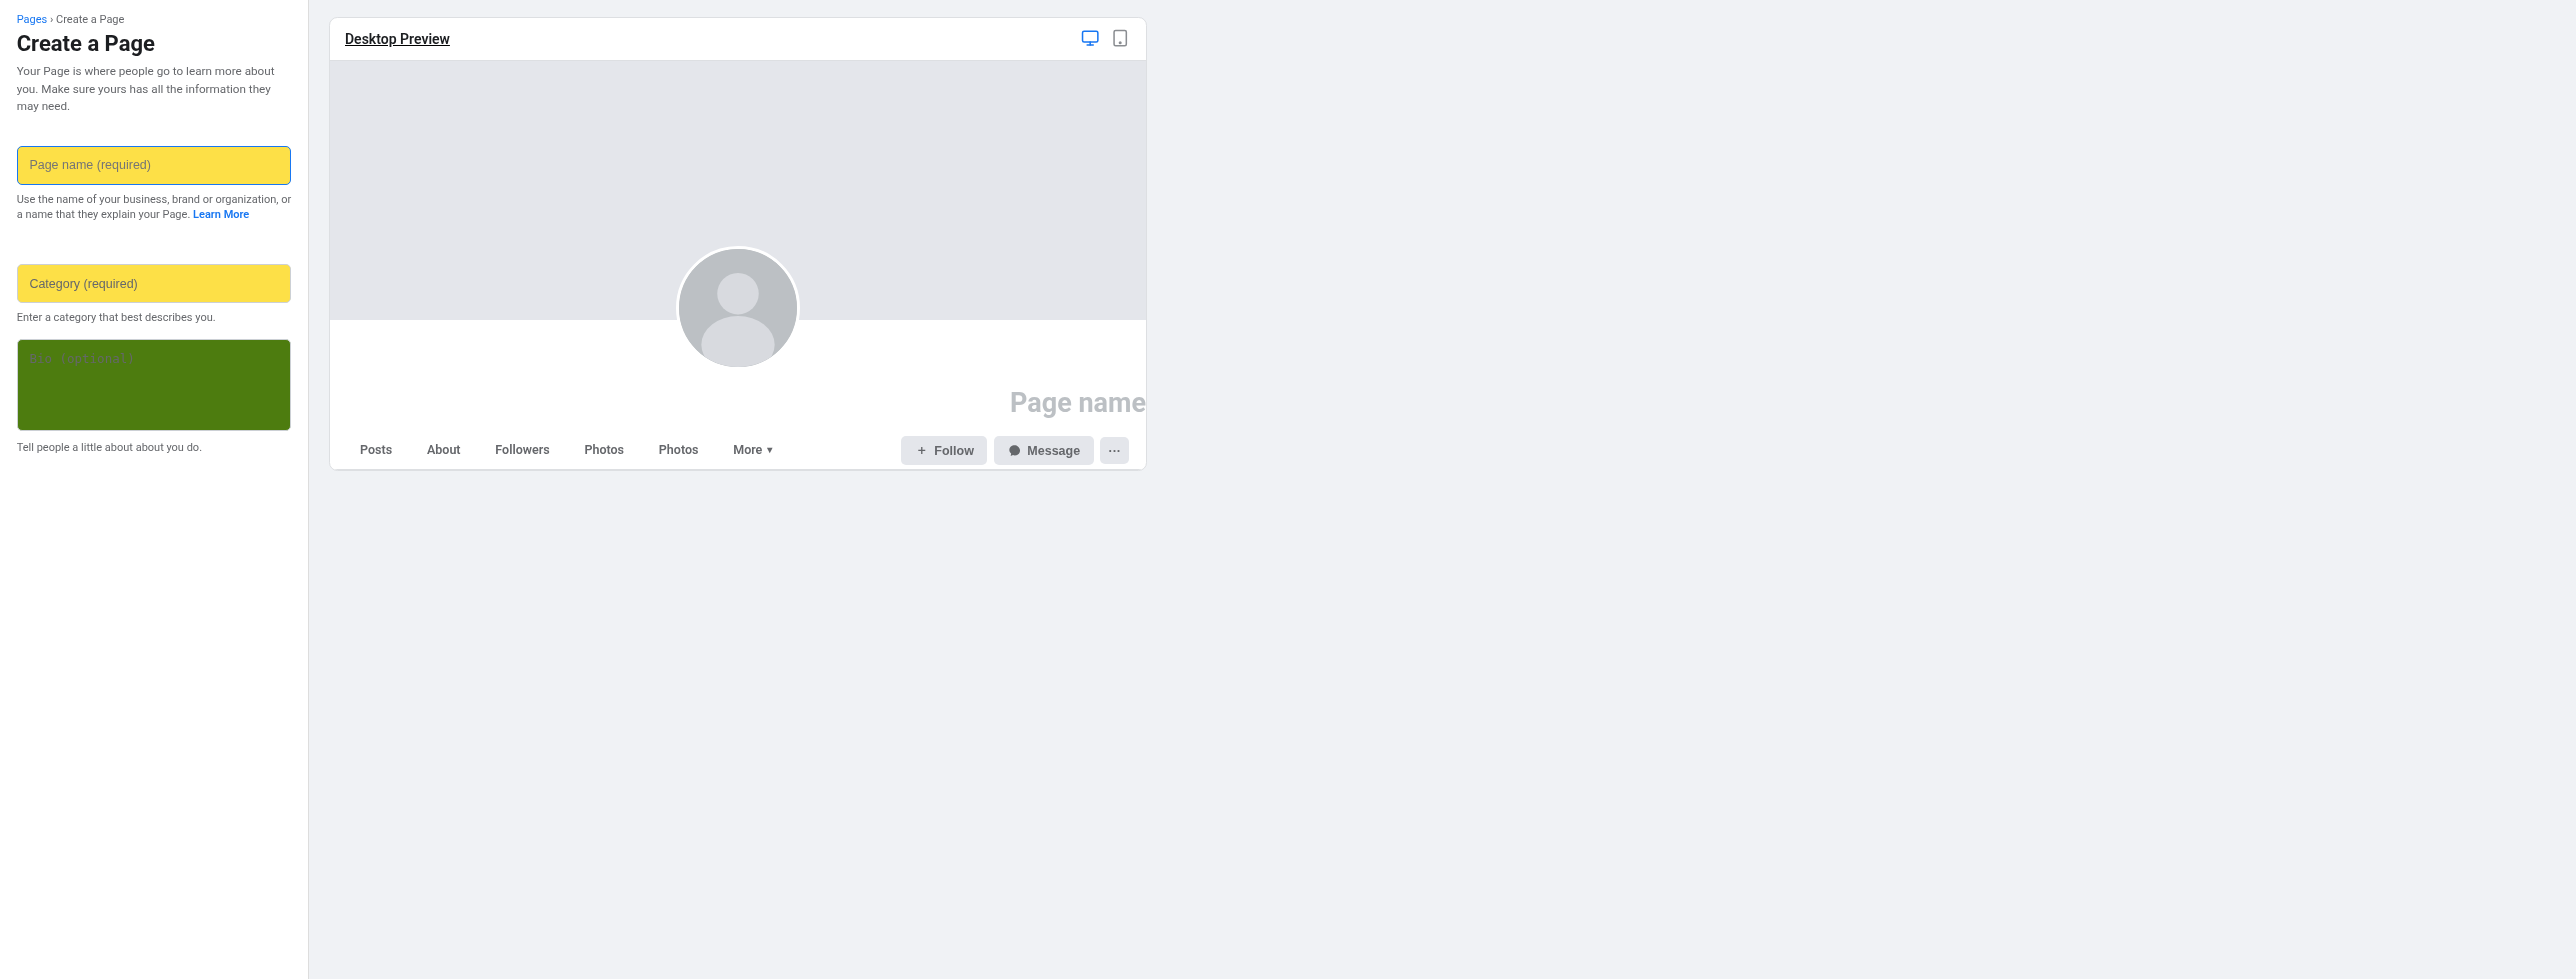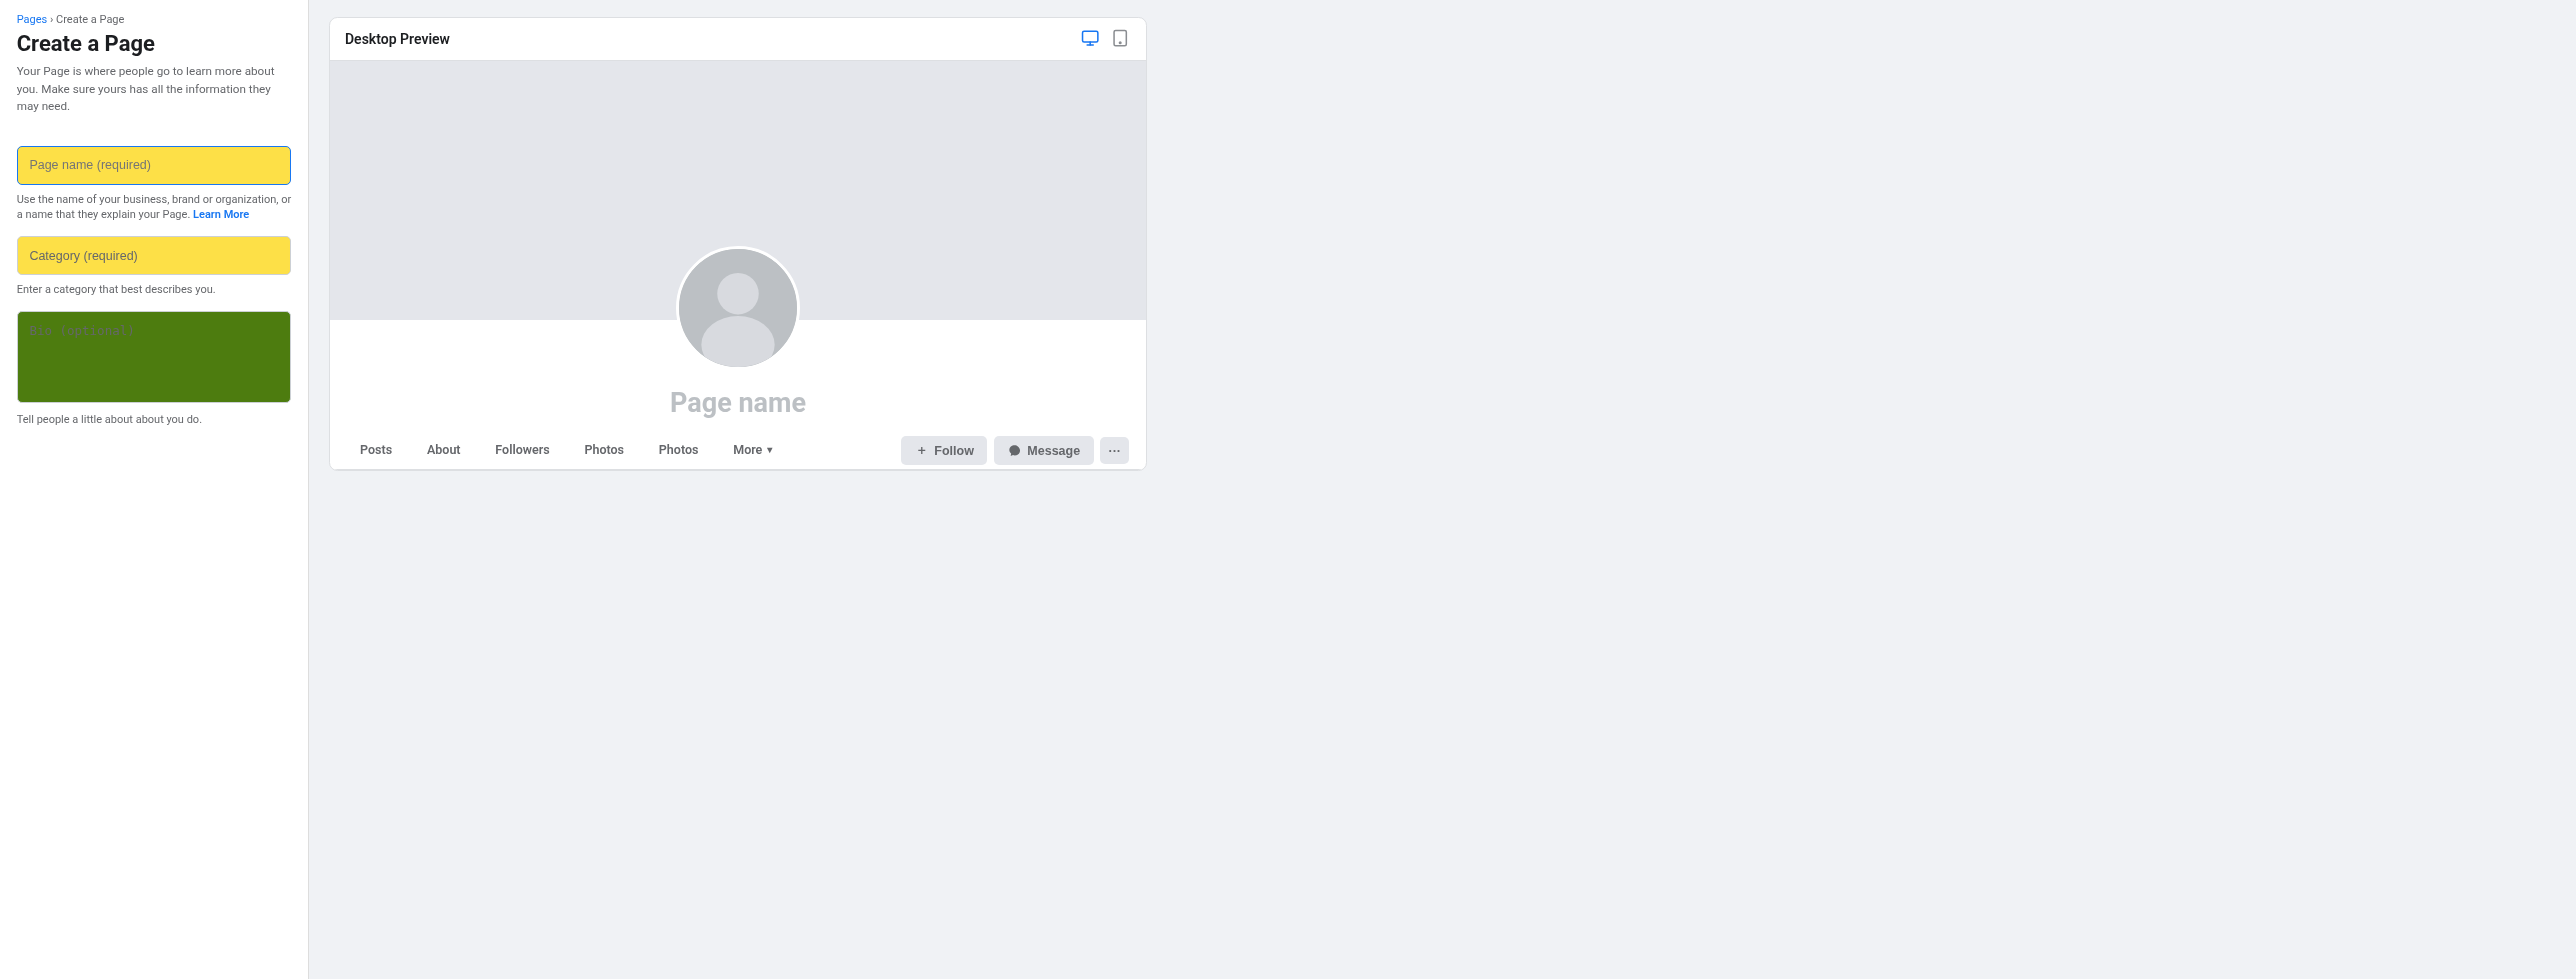--- a/index.html
+++ b/index.html
@@ -56,20 +56,21 @@
       padding: 11.7px 11.7px;
       font-size: 12.5px;
       color: #1877f2;
       outline: none;
       background: #fde047;
     }
 
     .form-input.normal {
       border: 1.3px solid #ccd0d5;
       color: #1c1e21;
+      margin-top: 28px;
     }
 
     .form-input.normal::placeholder {
       color: #65676b;
     }
 
     .form-textarea {
       width: 100%;
       border: 1.3px solid #ccd0d5;
       border-radius: 5px;
@@ -114,20 +115,21 @@
       overflow: hidden;
       max-width: 818px;
     }
 
     .preview-header {
       display: flex;
       align-items: center;
       justify-content: space-between;
       padding: 10px 15px;
       border-bottom: 0.8px solid #dddfe2;
+      text-decoration: underline;
     }
 
     .preview-title {
       font-size: 14px;
       font-weight: 600;
       color: #1c1e21;
     }
 
     .preview-icons {
       display: flex;
@@ -192,20 +194,21 @@
       padding-bottom: 0px;
       text-align: center;
       border-bottom: 0.8px solid #dddfe2;
     }
 
     .profile-name {
       font-size: 27px;
       font-weight: 700;
       color: #bcc0c4;
       margin-bottom: 13.4px;
+      text-align: right;
     }
 
     .nav-area {
       display: flex;
       align-items: center;
       justify-content: space-between;
       padding: 0 16.7px;
     }
 
     .nav-tabs {

